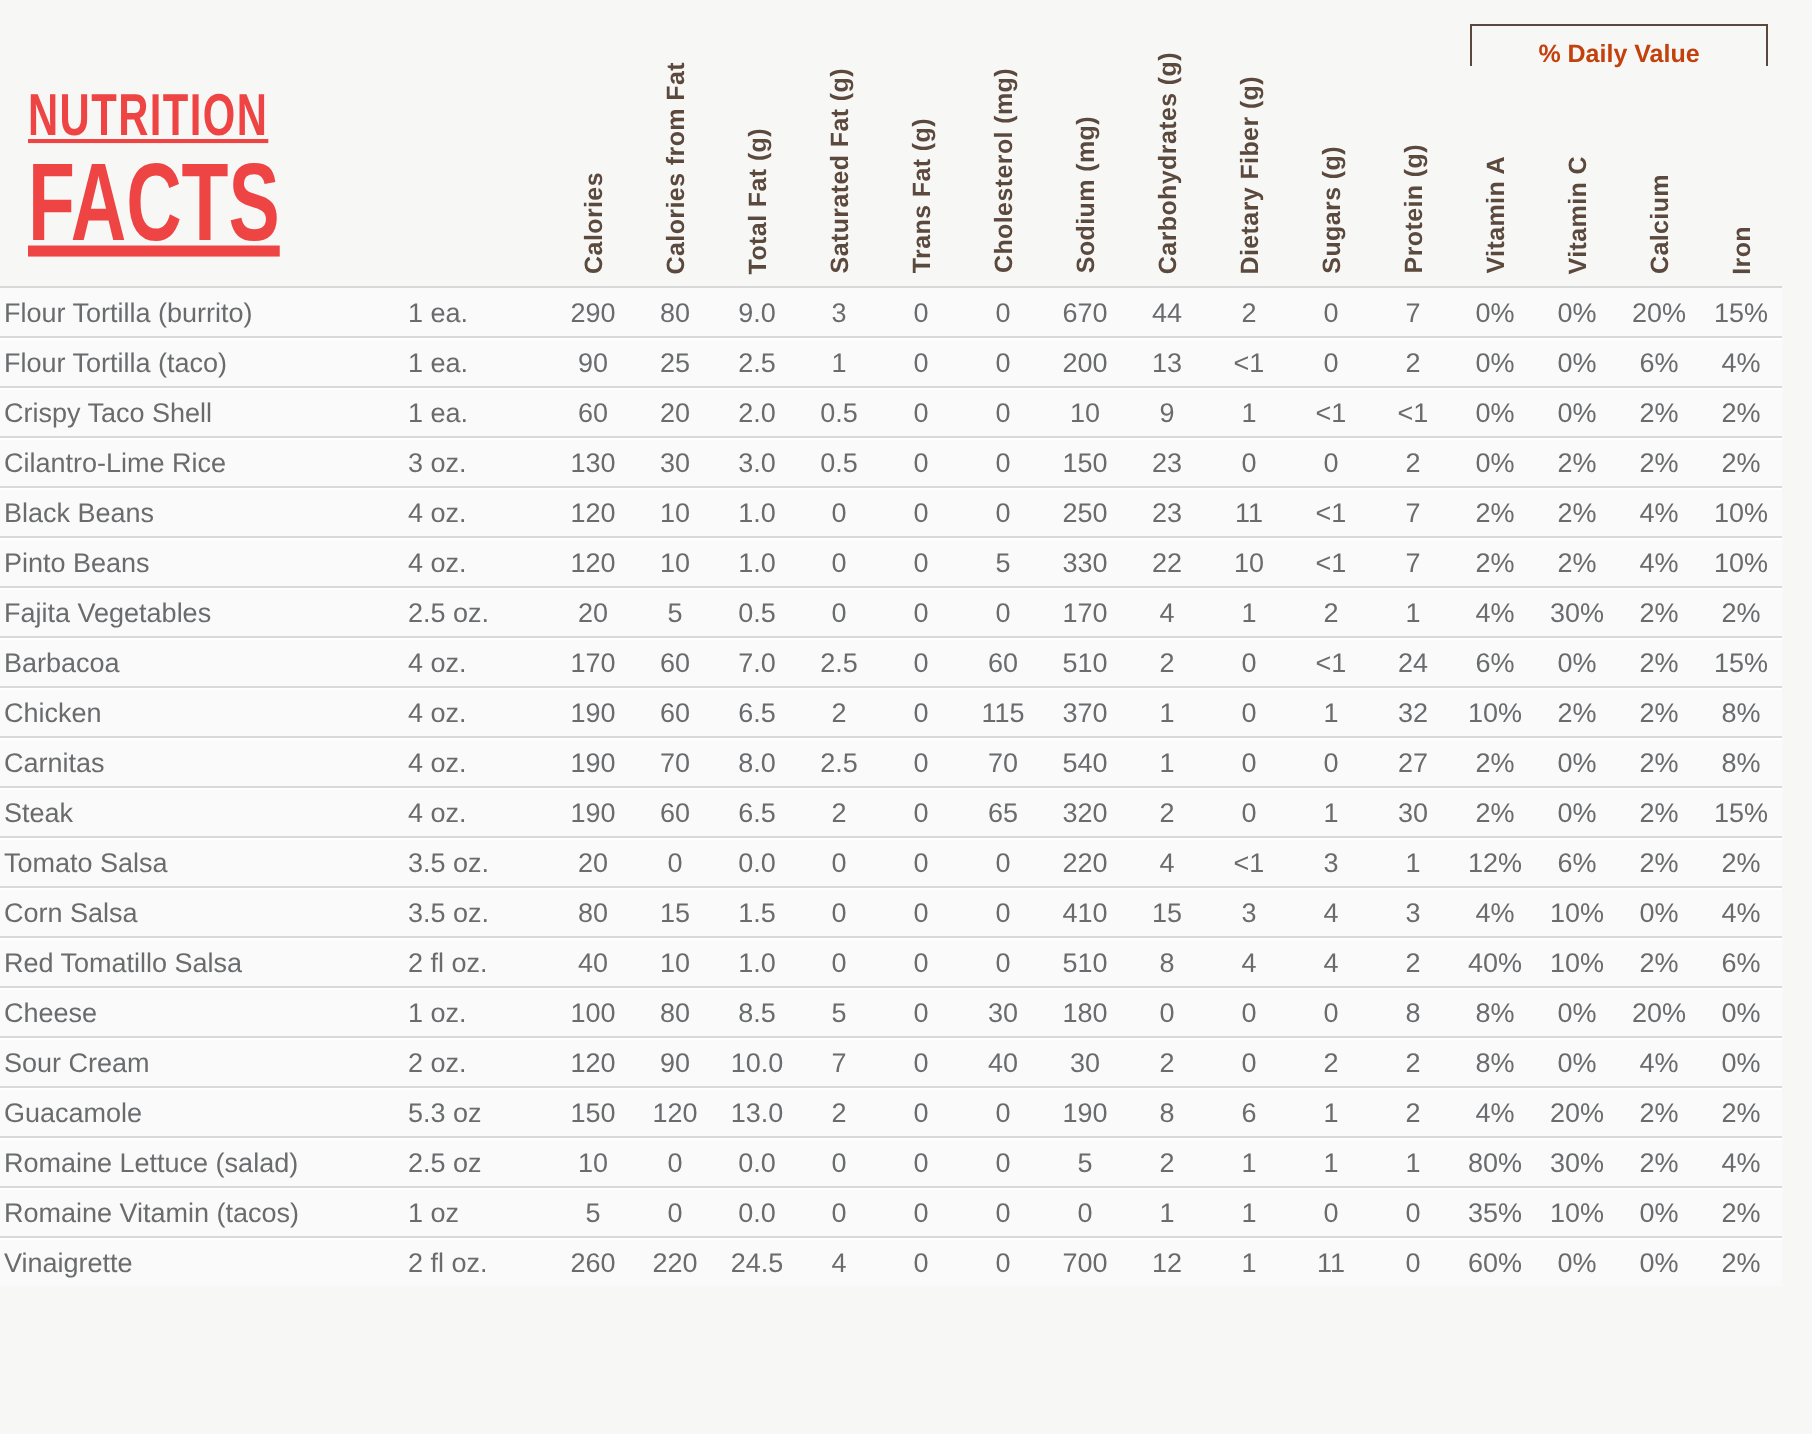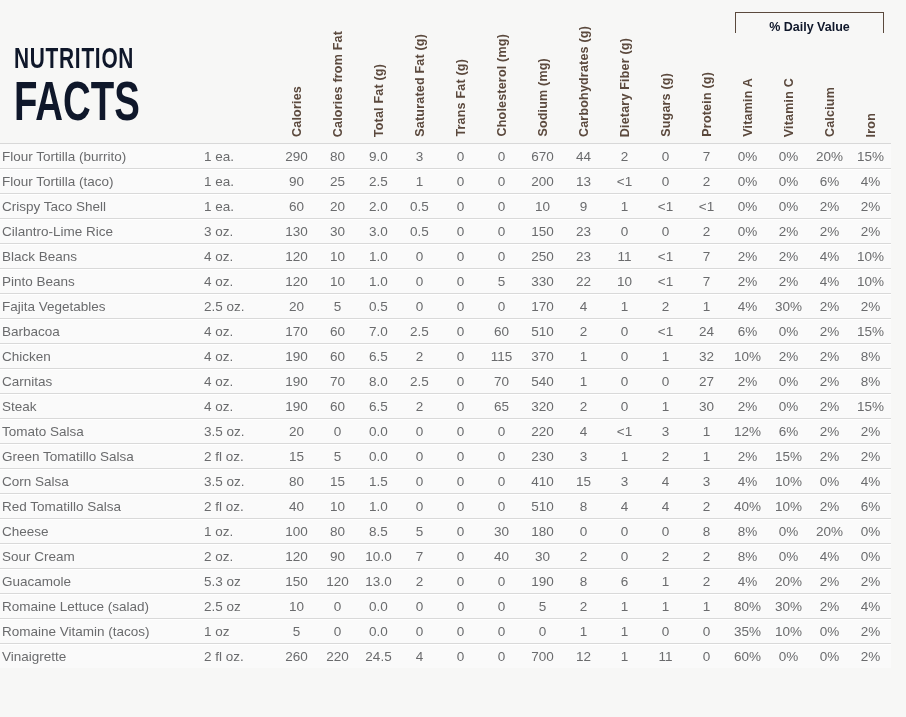--- a/index.html
+++ b/index.html
@@ -4,38 +4,38 @@
 <style>
   html,body{margin:0;padding:0;}
   body{
     width:906px;height:717px;overflow:hidden;
     background:#f7f7f6;
     font-family:"Liberation Sans", sans-serif;
   }
   .page{position:relative;width:906px;height:717px;background:#f7f7f6;}
 
   
-  .logo{position:absolute;left:14px;top:44px;color:#0f172a;line-height:1;}
+  .logo{position:absolute;left:14px;top:44px;color:#ef4444;line-height:1;text-decoration:underline;}
   .logo-line1{
     font-weight:bold;font-size:29px;letter-spacing:1px;
     transform:scale(0.72,1.02);transform-origin:left top;white-space:nowrap;
   }
   .logo-line2{
     font-weight:bold;font-size:60px;letter-spacing:0px;margin-top:1px;
     transform:scale(0.64,0.92);transform-origin:left top;white-space:nowrap;
   }
 
   
   .dv-bracket{
     position:absolute;left:735px;top:12px;width:147px;height:20px;
     border-top:1px solid #5b493d;border-left:1px solid #5b493d;border-right:1px solid #5b493d;
   }
   .dv-label{
     position:absolute;left:0;right:0;top:7px;text-align:center;
-    font-weight:bold;font-size:12.5px;color:#0f172a;white-space:nowrap;
+    font-weight:bold;font-size:12.5px;color:#c2410c;white-space:nowrap;
   }
 
   
   table{
     width:891px;border-collapse:separate;border-spacing:0;table-layout:fixed;
   }
   col.c-item{width:204px;}
   col.c-serving{width:72px;}
   col.c-val{width:41px;}
 
@@ -368,39 +368,20 @@
           <td>4</td>
           <td>&lt;1</td>
           <td>3</td>
           <td>1</td>
           <td>12%</td>
           <td>6%</td>
           <td>2%</td>
           <td>2%</td>
         </tr>
         <tr>
-          <td class="item">Green Tomatillo Salsa</td>
-          <td class="serving">2 fl oz.</td>
-          <td>15</td>
-          <td>5</td>
-          <td>0.0</td>
-          <td>0</td>
-          <td>0</td>
-          <td>0</td>
-          <td>230</td>
-          <td>3</td>
-          <td>1</td>
-          <td>2</td>
-          <td>1</td>
-          <td>2%</td>
-          <td>15%</td>
-          <td>2%</td>
-          <td>2%</td>
-        </tr>
-        <tr>
           <td class="item">Corn Salsa</td>
           <td class="serving">3.5 oz.</td>
           <td>80</td>
           <td>15</td>
           <td>1.5</td>
           <td>0</td>
           <td>0</td>
           <td>0</td>
           <td>410</td>
           <td>15</td>

